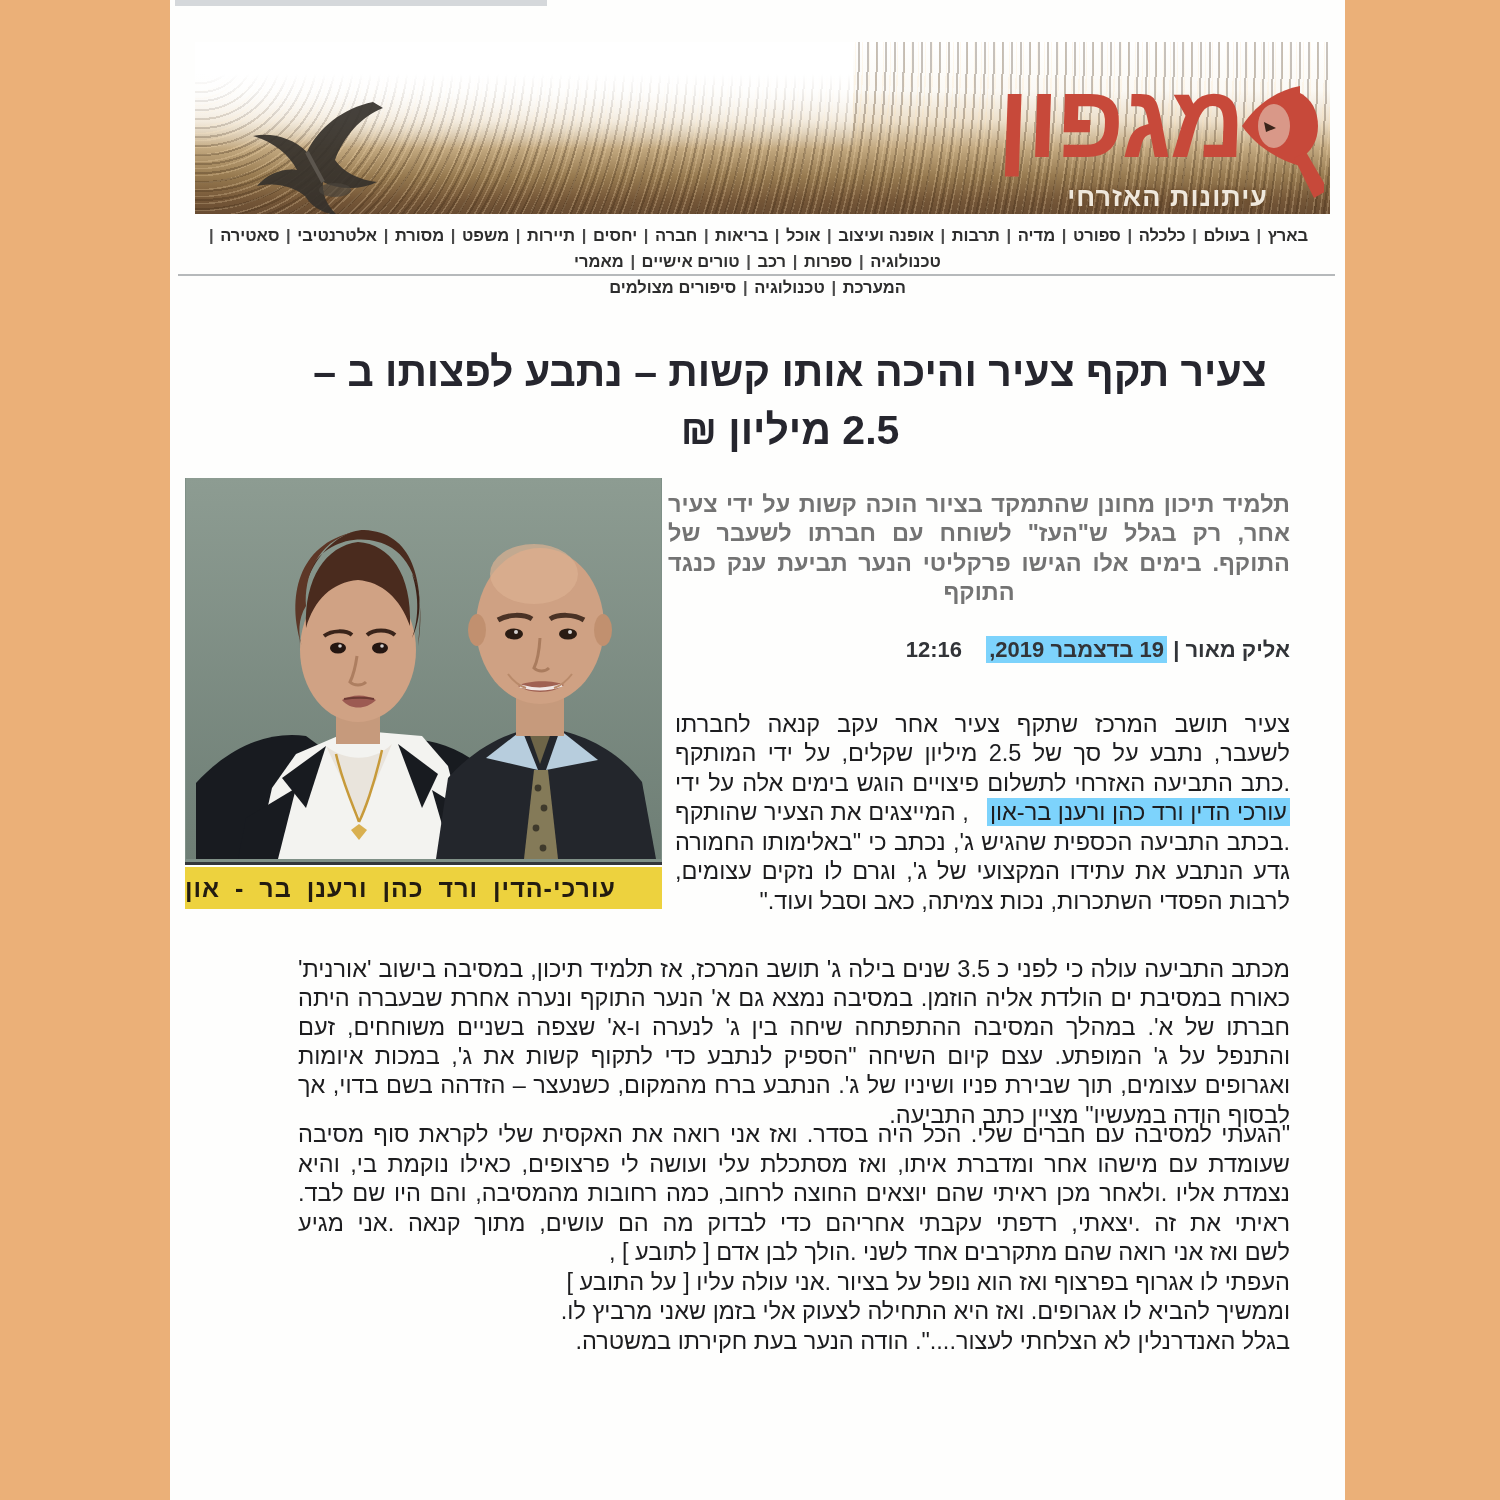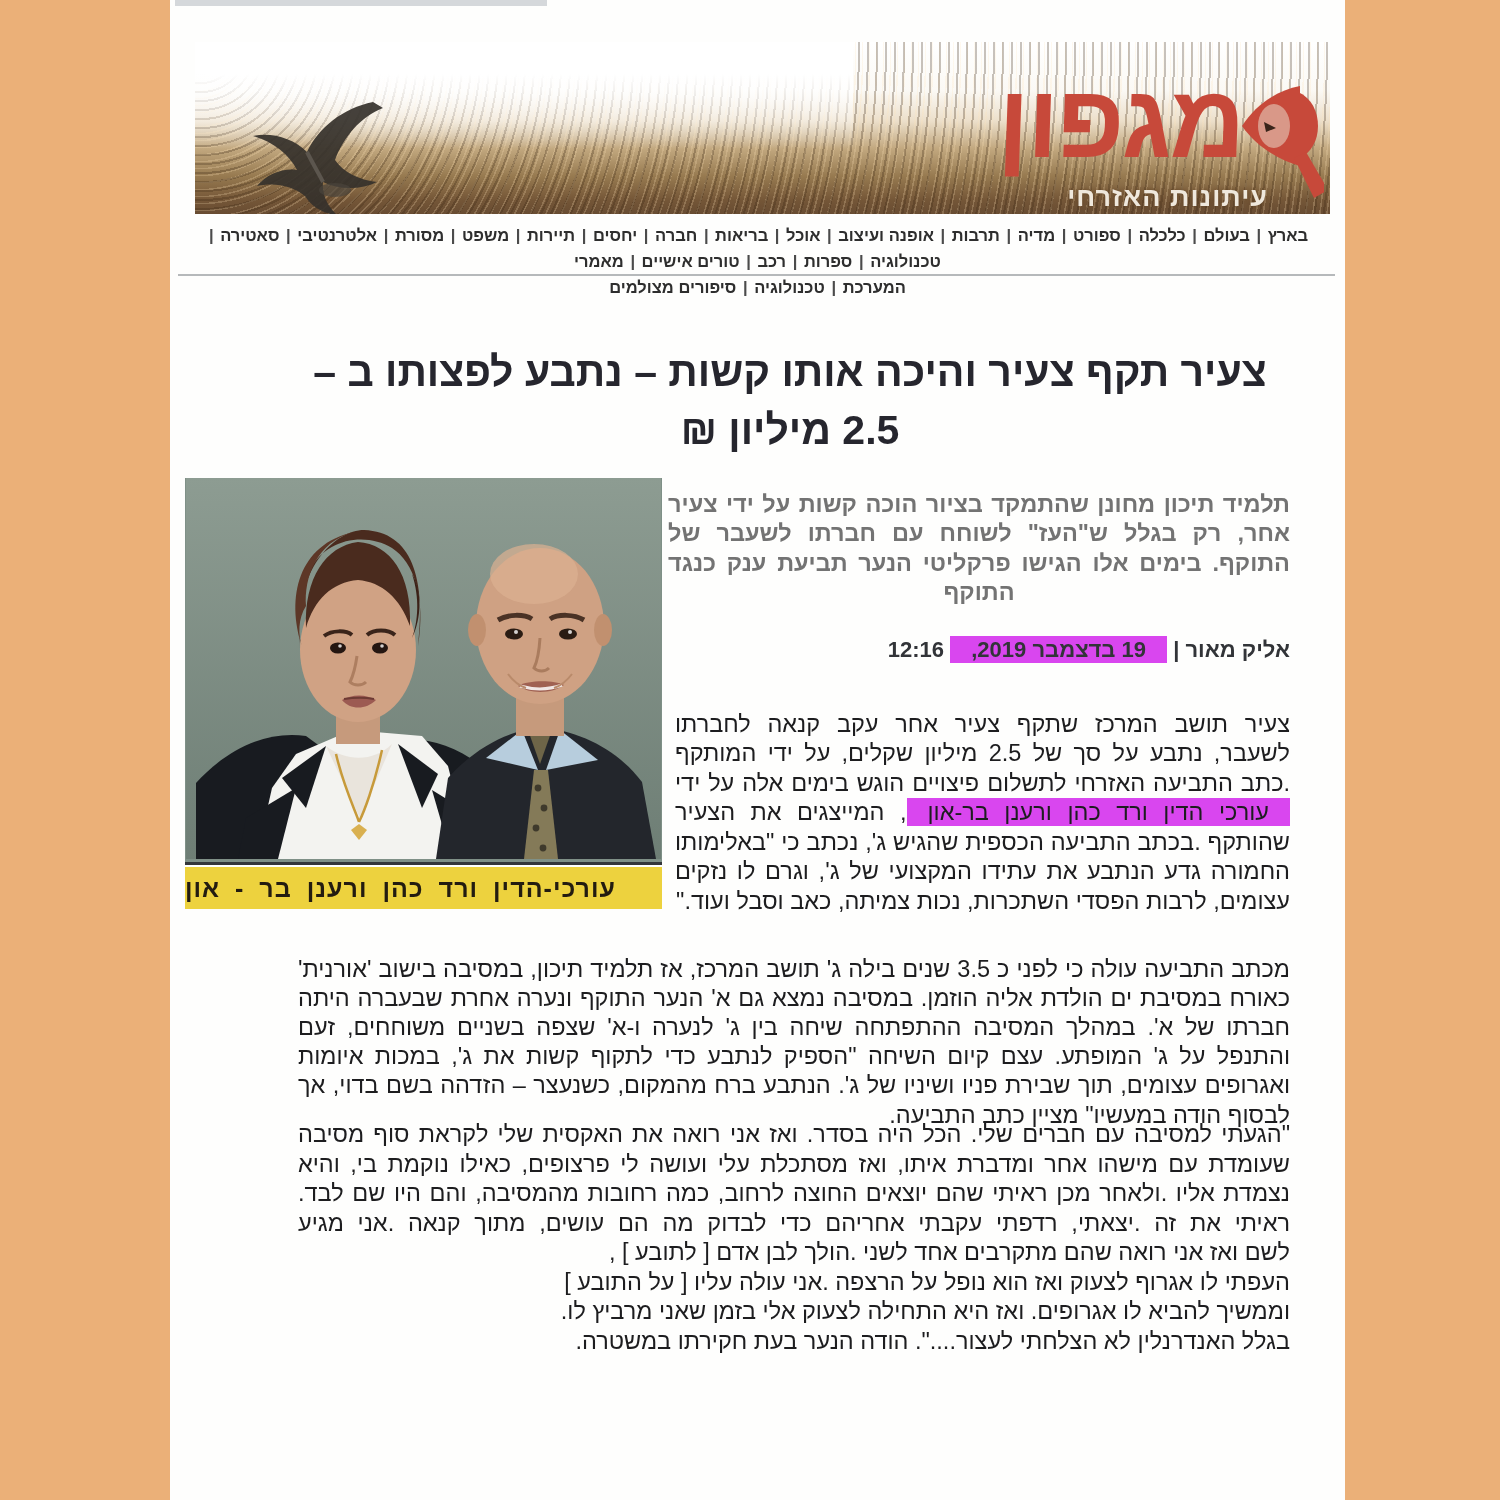--- a/index.html
+++ b/index.html
@@ -58,21 +58,21 @@
   }
   .lead{
     position:absolute;right:55px;top:466px;width:622px;
     direction:rtl;text-align:justify;text-align-last:center;
     font-size:23.5px;font-weight:bold;color:#737373;line-height:29.5px;
   }
   .byline{
     position:absolute;right:55px;top:637px;
     direction:rtl;font-size:22px;font-weight:bold;color:#323438;
   }
-  .hl{background:#d946ef;padding:1px 21px;}
+  .hl{background:#7dd3fc;padding:1px 3px;margin-left:18px;}
   .para{direction:rtl;text-align:justify;font-size:23.5px;color:#1d1d1f;line-height:29.5px;}
   .para1{position:absolute;right:55px;top:686px;width:615px;}
   .para2{position:absolute;right:55px;top:931px;width:992px;line-height:29.2px;}
   .quote{position:absolute;right:55px;top:1120px;width:992px;}
   .quote-flow{direction:rtl;text-align:justify;text-align-last:justify;font-size:23.5px;color:#1d1d1f;line-height:29.5px;}
   .quote-line{direction:rtl;text-align:right;font-size:23.5px;color:#1d1d1f;line-height:29.5px;}
 
   
   .photo{
     position:absolute;left:15px;top:478px;width:477px;height:384px;
@@ -197,17 +197,17 @@
     <span class="hl">19 בדצמבר 2019,</span><span> 12:16</span>
   </div>
 
   <p class="para para1"><span>צעיר תושב המרכז שתקף צעיר אחר עקב קנאה לחברתו לשעבר, נתבע על סך של 2.5 מיליון שקלים, על ידי המותקף .כתב התביעה האזרחי לתשלום פיצויים הוגש בימים אלה על ידי </span><span class="hl">עורכי הדין ורד כהן ורענן בר-און</span><span>, המייצגים את הצעיר שהותקף .בכתב התביעה הכספית שהגיש ג', נכתב כי "באלימותו החמורה גדע הנתבע את עתידו המקצועי של ג', וגרם לו נזקים עצומים, לרבות הפסדי השתכרות, נכות צמיתה, כאב וסבל ועוד."</span></p>
 
   <p class="para para2">מכתב התביעה עולה כי לפני כ 3.5 שנים בילה ג' תושב המרכז, אז תלמיד תיכון, במסיבה בישוב 'אורנית' כאורח במסיבת ים הולדת אליה הוזמן. במסיבה נמצא גם א' הנער התוקף ונערה אחרת שבעברה היתה חברתו של א'. במהלך המסיבה ההתפתחה שיחה בין ג' לנערה ו-א' שצפה בשניים משוחחים, זעם והתנפל על ג' המופתע. עצם קיום השיחה "הספיק לנתבע כדי לתקוף קשות את ג', במכות איומות ואגרופים עצומים, תוך שבירת פניו ושיניו של ג'. הנתבע ברח מהמקום, כשנעצר – הזדהה בשם בדוי, אך לבסוף הודה במעשיו" מציין כתב התביעה.</p>
 
   <div class="quote">
     <div class="quote-flow">"הגעתי למסיבה עם חברים שלי. הכל היה בסדר. ואז אני רואה את האקסית שלי לקראת סוף מסיבה שעומדת עם מישהו אחר ומדברת איתו, ואז מסתכלת עלי ועושה לי פרצופים, כאילו נוקמת בי, והיא נצמדת אליו .ולאחר מכן ראיתי שהם יוצאים החוצה לרחוב, כמה רחובות מהמסיבה, והם היו שם לבד. ראיתי את זה .יצאתי, רדפתי עקבתי אחריהם כדי לבדוק מה הם עושים, מתוך קנאה .אני מגיע</div>
     <div class="quote-line">לשם ואז אני רואה שהם מתקרבים אחד לשני .הולך לבן אדם [ לתובע ] ,</div>
-    <div class="quote-line">העפתי לו אגרוף לצעוק ואז הוא נופל על הרצפה .אני עולה עליו [ על התובע ]</div>
+    <div class="quote-line">העפתי לו אגרוף בפרצוף ואז הוא נופל על בציור .אני עולה עליו [ על התובע ]</div>
     <div class="quote-line">וממשיך להביא לו אגרופים. ואז היא התחילה לצעוק אלי בזמן שאני מרביץ לו.</div>
     <div class="quote-line">בגלל האנדרנלין לא הצלחתי לעצור....". הודה הנער בעת חקירתו במשטרה.</div>
   </div>
 </div>
 
 </body></html>

